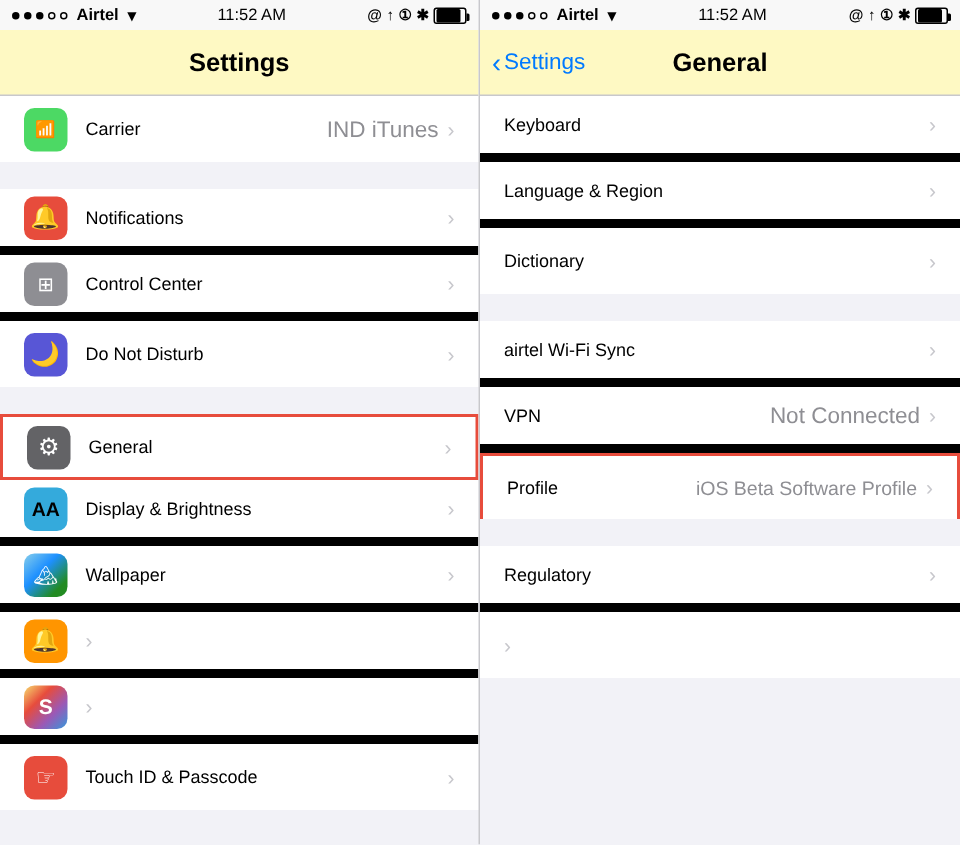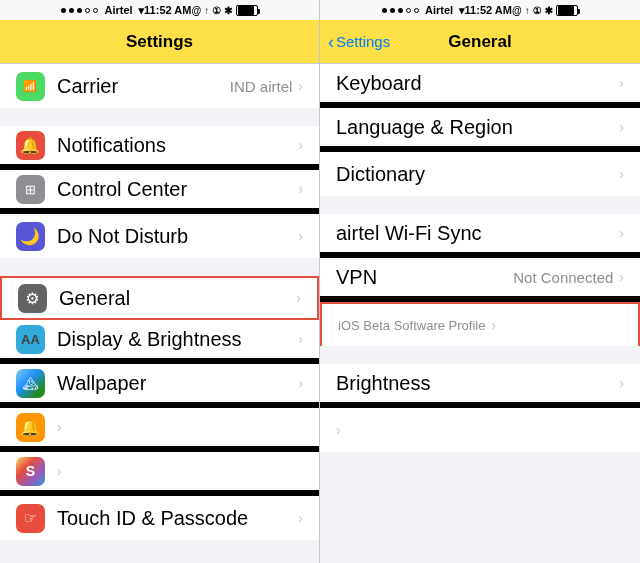--- a/index.html
+++ b/index.html
@@ -32,34 +32,34 @@
       flex-direction: column;
       overflow: hidden;
     }
 
     
     .status-bar {
       height: 20px;
       background: #f8f8f8;
       display: flex;
       align-items: center;
-      justify-content: center;
+      justify-content: space-between;
       padding: 0 8px;
       font-size: 11px;
       font-weight: 600;
       color: #000;
     }
     .status-bar .left-status {
       display: flex;
       align-items: center;
       gap: 3px;
     }
     .status-bar .center-status {
       font-size: 11px;
-      font-weight: 700;
+      font-weight: 400;
     }
     .status-bar .right-status {
       display: flex;
       align-items: center;
       gap: 3px;
       font-size: 10px;
     }
 
     
     .signal-dot {
@@ -70,21 +70,21 @@
       display: inline-block;
     }
     .signal-dot.empty {
       background: transparent;
       border: 1px solid #000;
     }
 
     
     .nav-bar {
       height: 44px;
-      background: #fde047;
+      background: #fef9c3;
       border-bottom: 1px solid #c8c8cc;
       display: flex;
       align-items: center;
       justify-content: center;
       position: relative;
     }
     .nav-title {
       font-size: 17px;
       font-weight: 600;
       color: #000;
@@ -127,21 +127,21 @@
       border-radius: 7px;
       display: flex;
       align-items: center;
       justify-content: center;
       margin-right: 12px;
       flex-shrink: 0;
       font-size: 15px;
     }
     .settings-row .row-label {
       flex: 1;
-      font-size: 20px;
+      font-size: 12px;
       color: #000;
     }
     .settings-row .row-value {
       font-size: 15px;
       color: #8e8e93;
       margin-right: 6px;
     }
     .settings-row .chevron {
       color: #c7c7cc;
       font-size: 14px;
@@ -214,21 +214,21 @@
   </div>
 
   <div class="content">
 
     <div class="settings-table">
       <div class="settings-row">
         <div class="icon-wrap icon-carrier">
           <span style="color:#fff;font-size:11px;font-weight:600;">📶</span>
         </div>
         <span class="row-label">Carrier</span>
-        <span class="row-value">IND airtel</span>
+        <span class="row-value">IND iTunes</span>
         <span class="chevron">›</span>
       </div>
     </div>
 
     <div class="section-gap"></div>
 
     <div class="settings-table">
 
       <div class="settings-row">
         <div class="icon-wrap icon-red">
@@ -262,21 +262,21 @@
       <div class="settings-row row-highlighted">
         <div class="icon-wrap icon-dark-gray">
           <span style="color:#fff;font-size:16px;">⚙</span>
         </div>
         <span class="row-label">General</span>
         <span class="chevron">›</span>
       </div>
 
       <div class="settings-row">
         <div class="icon-wrap icon-blue">
-          <span style="color:#404040;font-size:13px;font-weight:800;">AA</span>
+          <span style="color:#000000;font-size:13px;font-weight:800;">AA</span>
         </div>
         <span class="row-label">Display &amp; Brightness</span>
         <span class="chevron">›</span>
       </div>
 
       <div class="settings-row">
         <div class="icon-wrap" style="background:linear-gradient(135deg,#87ceeb 0%,#1e90ff 40%,#228b22 80%);">
           <span style="color:#fff;font-size:13px;">🏔</span>
         </div>
         <span class="row-label">Wallpaper</span>
@@ -365,30 +365,31 @@
         <span class="row-label">airtel Wi-Fi Sync</span>
         <span class="chevron">›</span>
       </div>
       <div class="settings-row">
         <span class="row-label">VPN</span>
         <span class="row-value">Not Connected</span>
         <span class="chevron">›</span>
       </div>
 
       <div class="settings-row profile-highlighted">
+        <span class="row-label">Profile</span>
         <span class="row-value" style="font-size:13px;">iOS Beta Software Profile</span>
         <span class="chevron">›</span>
       </div>
     </div>
 
     <div class="section-gap"></div>
 
     <div class="settings-table">
       <div class="settings-row">
-        <span class="row-label">Brightness</span>
+        <span class="row-label">Regulatory</span>
         <span class="chevron">›</span>
       </div>
       <div class="settings-row">
         <span class="chevron">›</span>
       </div>
     </div>
   </div>
 </div>
 
 </body></html>

